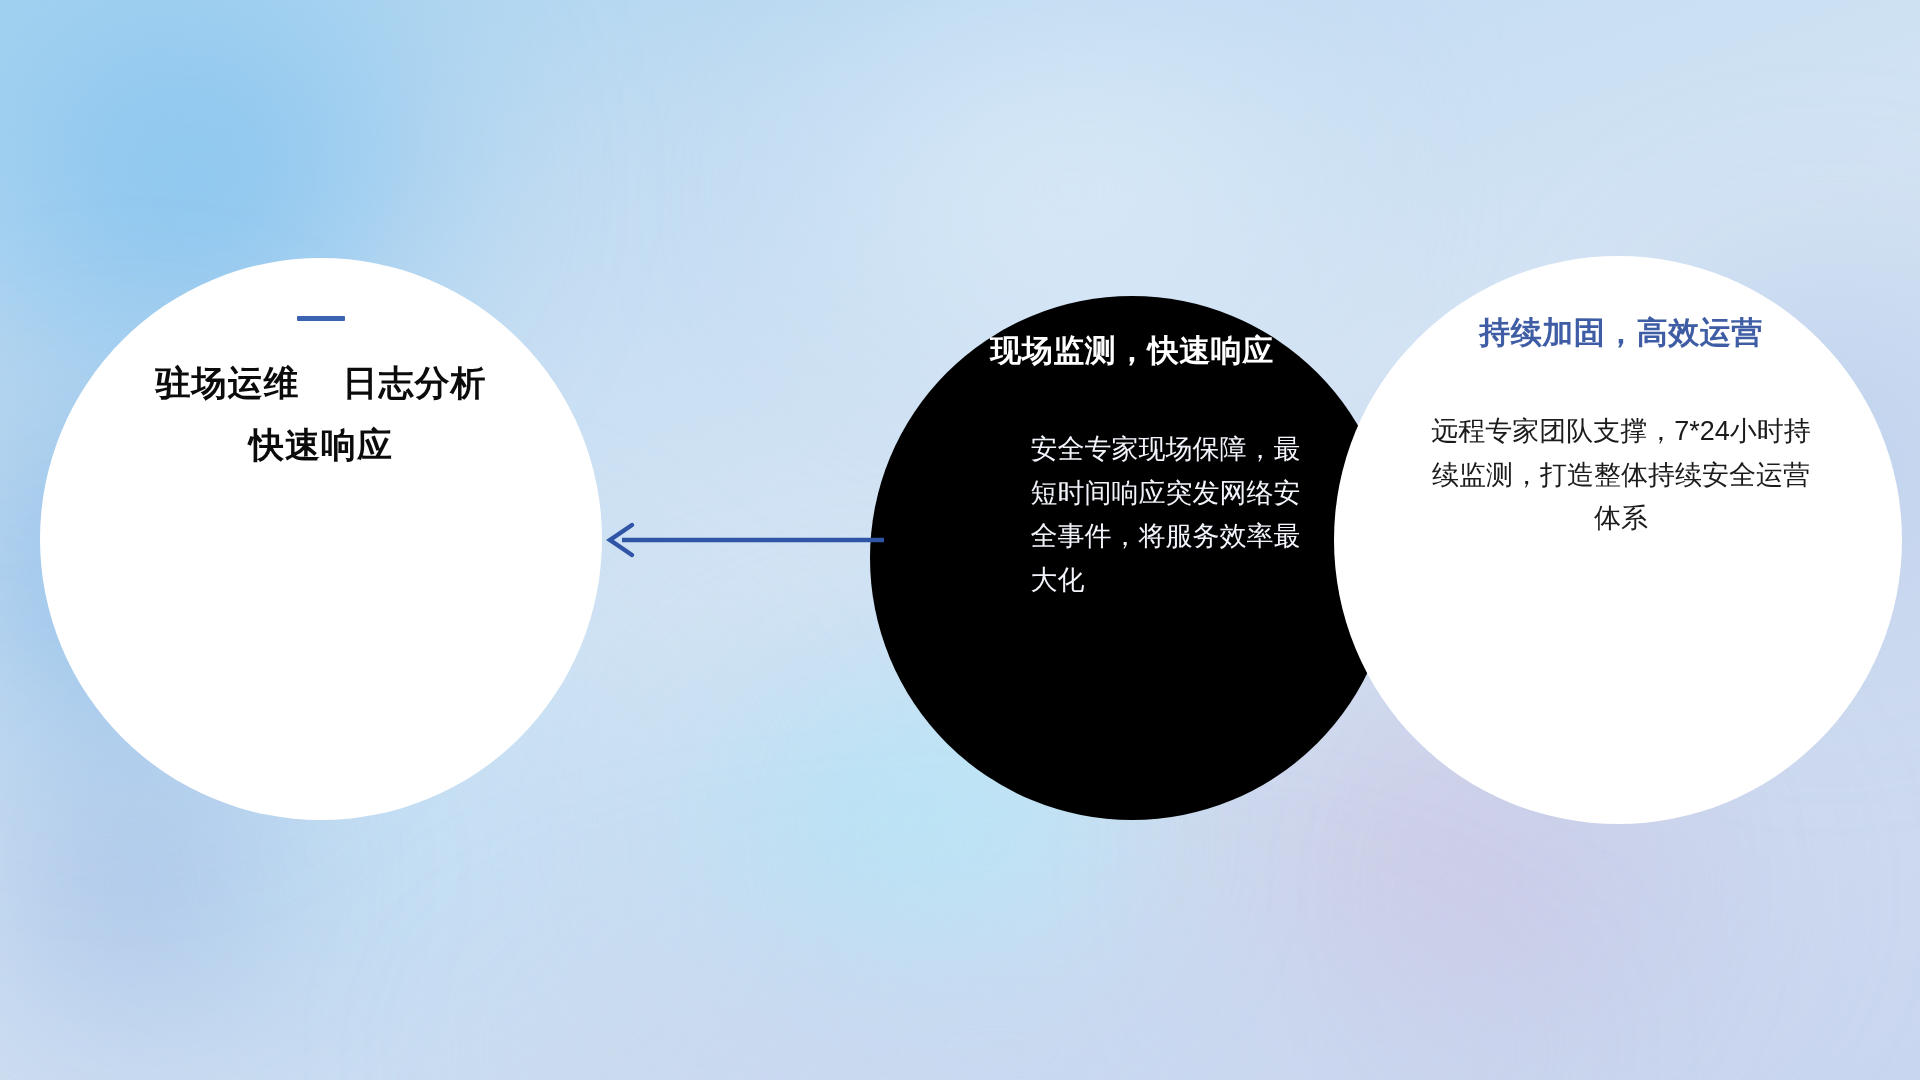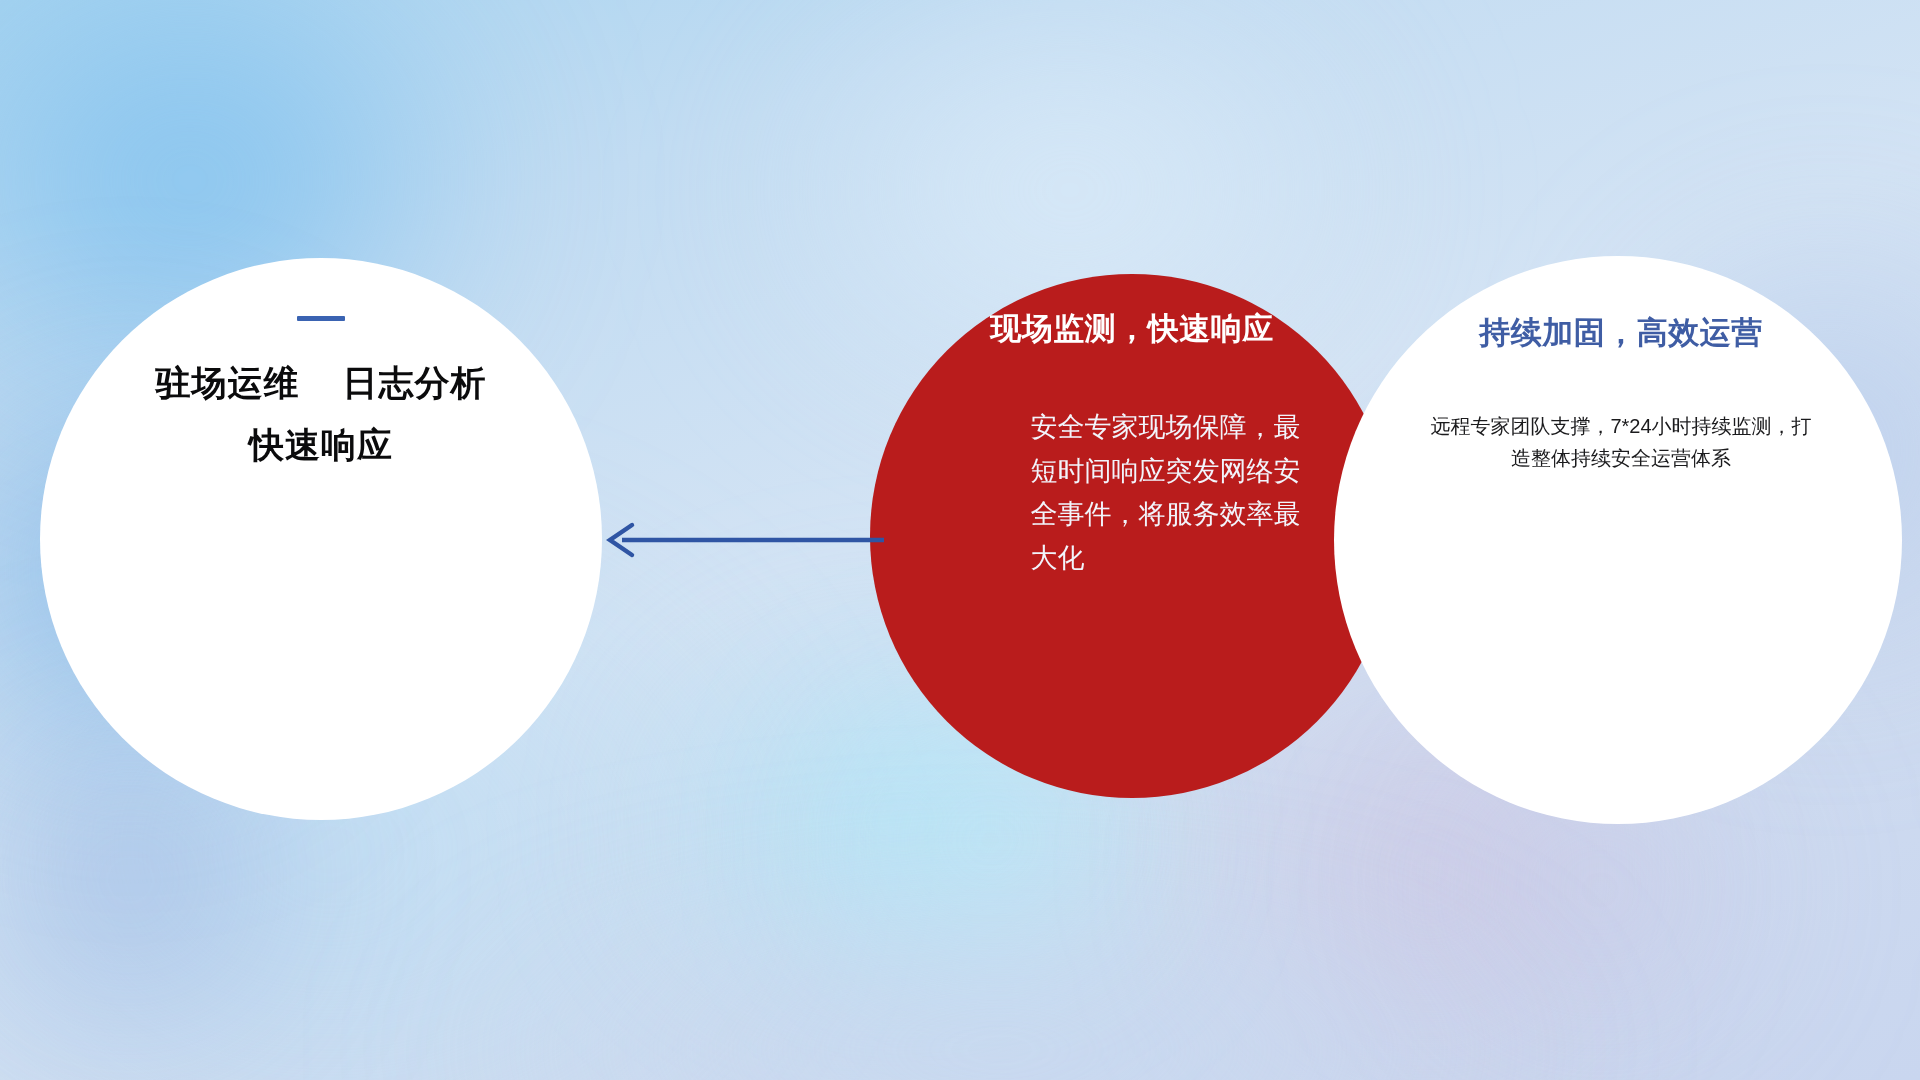--- a/index.html
+++ b/index.html
@@ -106,24 +106,24 @@
 
   #circle-left {
     left: 40px;
     top: 258px;
     width: 562px;
     height: 562px;
     z-index: 3;
   }
   #circle-blue {
     left: 870px;
-    top: 274px;
+    top: 296px;
     width: 524px;
     height: 524px;
-    background: #b91c1c;
+    background: #000000;
     z-index: 4;
   }
   #circle-right {
     left: 1334px;
     top: 256px;
     width: 568px;
     height: 568px;
     z-index: 5;
   }
 
@@ -203,21 +203,21 @@
     margin-left: 6px;
     font-size: 31px;
     font-weight: bold;
     color: #3f5da4;
     letter-spacing: 0.5px;
     white-space: nowrap;
   }
   #right-body {
     margin-top: 56px;
     margin-left: 6px;
-    font-size: 20px;
+    font-size: 27px;
     line-height: 1.62;
     color: #1b1b1d;
     text-align: center;
     width: 390px;
   }
 
   
   #flow-arrow {
     position: absolute;
     left: 596px;

